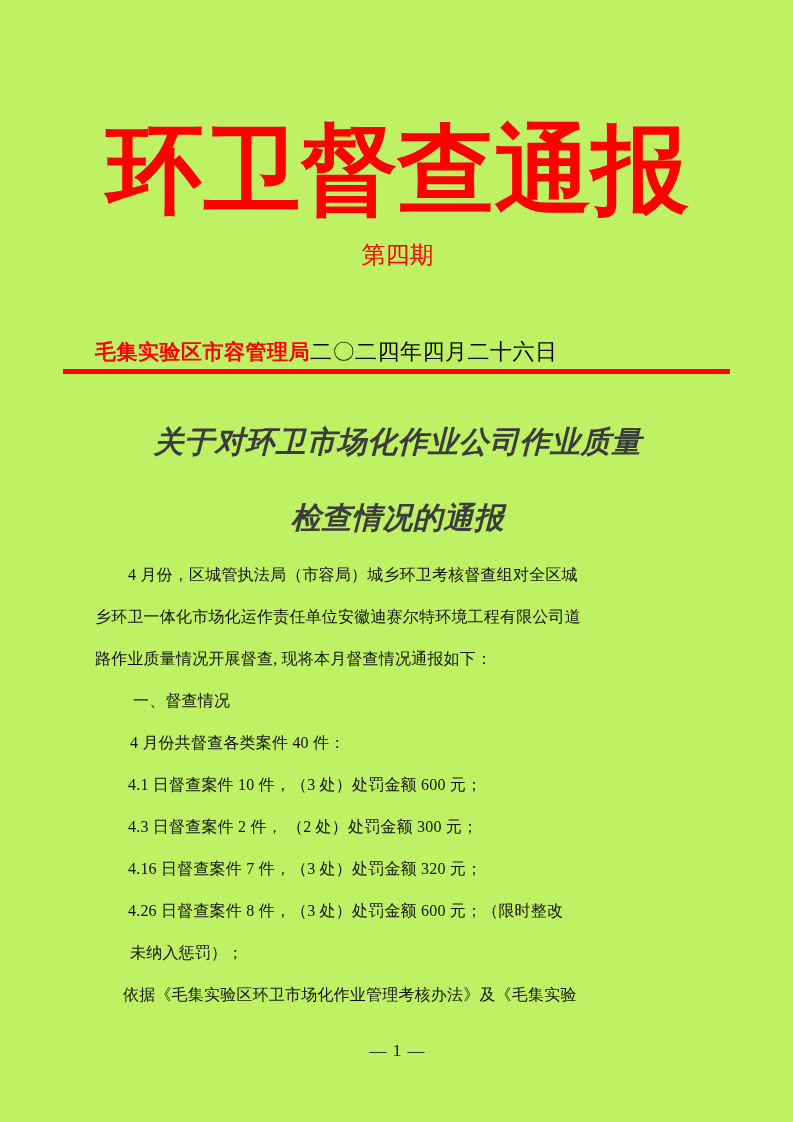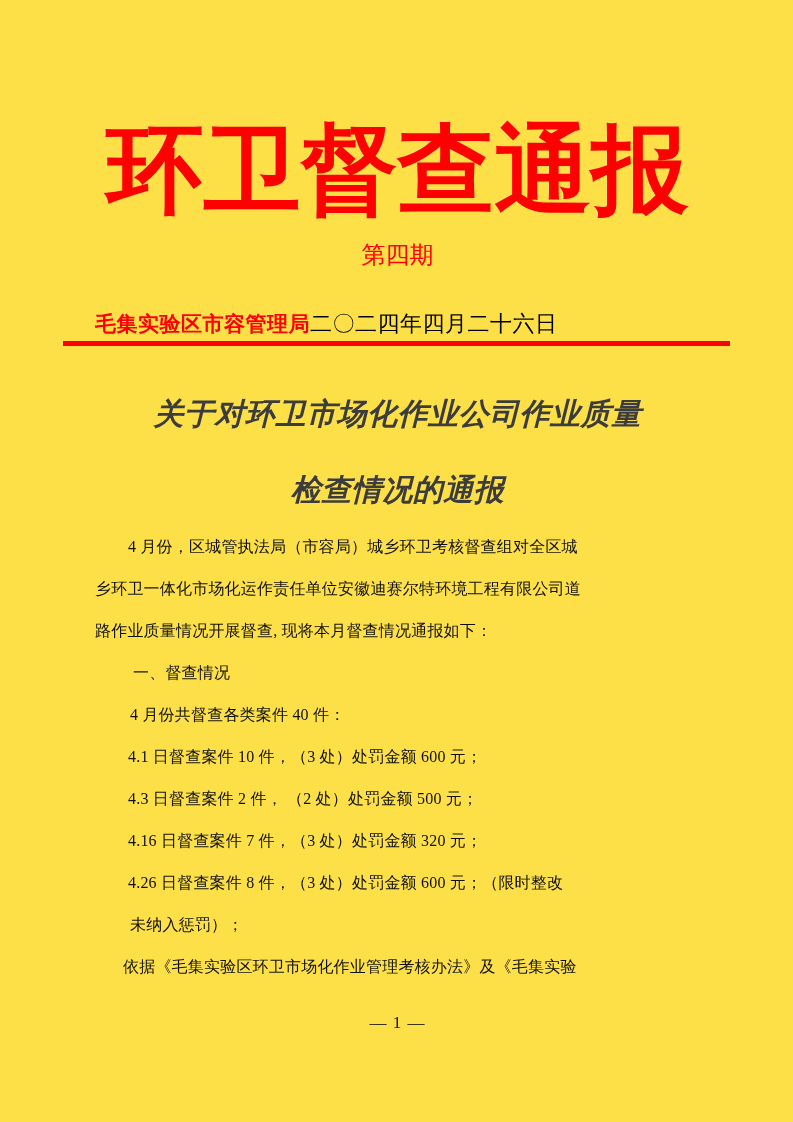--- a/index.html
+++ b/index.html
@@ -4,42 +4,42 @@
 <style>
   :root{
     --accent:#ff0000;
     --title-color:#3c3c3c;
     --ink:#111111;
   }
   html,body{margin:0;padding:0;background:#ffffff;}
   .page{
     width:793px;height:1122px;box-sizing:border-box;
     padding:116px 93px 0 95px;
-    background:#fde047;position:relative;overflow:hidden;
+    background:#bef264;position:relative;overflow:hidden;
     font-family:"Liberation Serif","DejaVu Serif",serif;
     color:var(--ink);
   }
   
   .masthead{
     margin:0;text-align:center;
     font-size:97px;line-height:110px;font-weight:bold;
     color:var(--accent);letter-spacing:0;white-space:nowrap;
   }
   .issue{
     margin-top:14px;text-align:center;
     font-size:24px;line-height:30px;font-weight:normal;
     color:var(--accent);
   }
   .meta-row{
     margin-top:40px;margin-right:-17px;
     display:flex;justify-content:flex-start;align-items:baseline;
     line-height:28px;
   }
   .agency{font-size:21px;font-weight:bold;color:var(--accent);letter-spacing:0.5px;}
-  .date{font-size:22px;color:#000000;letter-spacing:0.5px;}
+  .date{font-size:22px;color:#000000;letter-spacing:0.5px;margin-top:28px;}
   .rule{
     margin-top:3px;margin-left:-32px;margin-right:-30px;
     height:5px;background:var(--accent);
   }
   
   .doc-title{
     margin:50px 0 0;text-align:center;
     color:var(--title-color);
     font-family:"Liberation Sans","DejaVu Sans",sans-serif;
     font-weight:600;
@@ -87,21 +87,21 @@
 
     <div class="body">
       <div class="bline ind-2">4 月份，区城管执法局（市容局）城乡环卫考核督查组对全区城</div>
       <div class="bline">乡环卫一体化市场化运作责任单位安徽迪赛尔特环境工程有限公司道</div>
       <div class="bline">路作业质量情况开展督查, 现将本月督查情况通报如下：</div>
 
       <div class="bline ind-h">一、督查情况</div>
       <div class="bline ind-s">4 月份共督查各类案件 40 件：</div>
 
       <div class="bline ind-2">4.1 日督查案件 10 件，（3 处）处罚金额 600 元；</div>
-      <div class="bline ind-2">4.3 日督查案件 2 件， （2 处）处罚金额 500 元；</div>
+      <div class="bline ind-2">4.3 日督查案件 2 件， （2 处）处罚金额 300 元；</div>
       <div class="bline ind-2">4.16 日督查案件 7 件，（3 处）处罚金额 320 元；</div>
       <div class="bline ind-2">4.26 日督查案件 8 件，（3 处）处罚金额 600 元；（限时整改</div>
       <div class="bline ind-s">未纳入惩罚）；</div>
 
       <div class="bline ind-c">依据《毛集实验区环卫市场化作业管理考核办法》及《毛集实验</div>
     </div>
   </main>
 
   <footer class="footer">
     <div>— 1 —</div>

